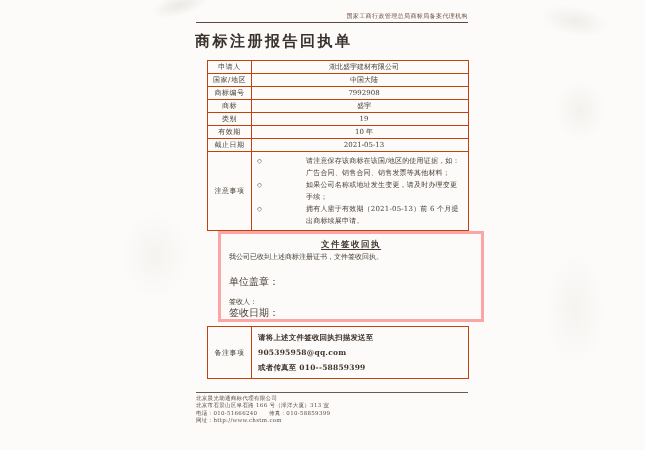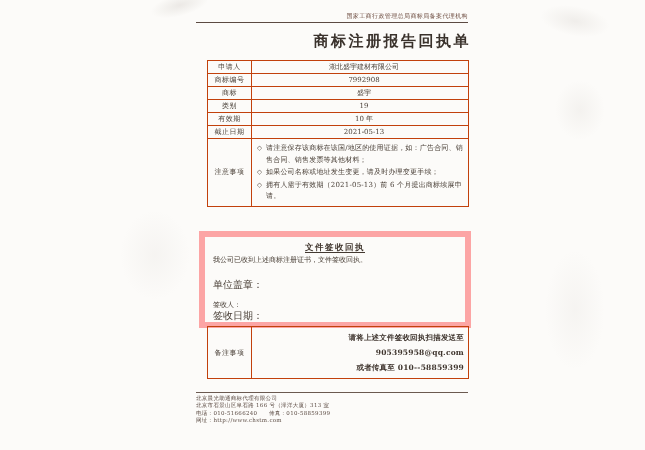--- a/index.html
+++ b/index.html
@@ -20,54 +20,54 @@
 
   .agency-note{
     position:absolute;top:12px;right:3px;left:40px;
     font-size:6px;line-height:8px;text-align:right;
     color:#6d4c40;letter-spacing:.4px;white-space:nowrap;overflow:hidden;
   }
   .top-rule{position:absolute;top:22px;left:1px;right:3px;border-top:1.2px solid #5c4a42;}
 
   .doc-title{
     position:absolute;top:32px;left:0;width:100%;
-    text-align:right;font-size:15px;font-weight:bold;color:#3a322c;
+    text-align:left;font-size:15px;font-weight:bold;color:#3a322c;
     letter-spacing:2.5px;
   }
 
   table{border-collapse:collapse;}
   .tbl{position:absolute;left:12px;width:262px;table-layout:fixed;}
   .tbl td{border:1px solid #c2410c;font-size:7px;color:#4a4038;padding:0;}
   .tbl td.lbl{text-align:center;letter-spacing:.5px;}
   .tbl td.val{padding-left:8px;text-align:center;}
   .tbl1{top:60px;}
   .tbl1 tr.r{height:13px;}
   .tbl1 tr.notes-row{height:64px;}
   .notes-cell{vertical-align:top;padding:4px 4px 2px 5px !important;}
   .note-item{display:flex;margin-bottom:1px;}
   .note-bullet{flex:0 0 9px;font-size:6.5px;line-height:11.5px;}
-  .note-text{flex:1;font-size:7px;line-height:11.5px;letter-spacing:.2px;}
+  .note-text{flex:1;font-size:7px;line-height:11.5px;letter-spacing:.2px;margin-left:40px;}
 
   .receipt-box{
-    position:absolute;top:231px;left:4px;width:260px;height:85px;
-    border:6px solid #fca5a5;background:transparent;
+    position:absolute;top:231px;left:23px;width:260px;height:85px;
+    border:3px solid #fca5a5;background:transparent;
   }
   .receipt-title{
     position:absolute;top:5px;left:0;width:100%;text-align:center;
     font-size:8.5px;font-weight:bold;letter-spacing:1.5px;color:#433931;
     text-decoration:underline;text-underline-offset:1.5px;
   }
   .receipt-statement{position:absolute;top:18px;left:8px;right:6px;font-size:7px;color:#4a4038;}
   .receipt-seal{position:absolute;top:41px;left:8px;font-size:10px;color:#4a4038;}
   .receipt-signer{position:absolute;top:63px;left:8px;font-size:7px;color:#4a4038;font-family:Liberation Serif, serif;}
   .receipt-date{position:absolute;top:72px;left:8px;font-size:10px;color:#4a4038;}
 
   .tbl3{top:326px;}
   .tbl3 tr{height:38px;}
-  .remarks-cell{padding:3px 4px 3px 6px !important;vertical-align:middle;text-align:right;}
+  .remarks-cell{padding:3px 4px 3px 6px !important;vertical-align:middle;}
   .remarks-line{font-size:7.5px;font-weight:600;line-height:15px;letter-spacing:.2px;color:#3f352e;}
 
   .footer-rule{position:absolute;top:392px;left:1px;right:3px;border-top:1.2px solid #6b5a50;}
   .footer{position:absolute;top:395px;left:1px;right:0;}
   .footer div{font-size:5.5px;line-height:7.3px;color:#5b4b43;letter-spacing:.3px;white-space:nowrap;}
 </style>
 </head>
 <body>
 
 <div class="smudge s1"></div>
@@ -85,20 +85,24 @@
 
   <table class="tbl tbl1">
     <colgroup>
         <col style="width:44px">
         <col>
       </colgroup>
     <tbody>
         <tr class="r">
       <td class="lbl">申请人</td>
       <td class="val">湖北盛宇建材有限公司</td>
+    </tr>
+    <tr class="r">
+      <td class="lbl">国家/地区</td>
+      <td class="val">中国大陆</td>
     </tr>
     <tr class="r">
       <td class="lbl">商标编号</td>
       <td class="val">7992908</td>
     </tr>
     <tr class="r">
       <td class="lbl">商标</td>
       <td class="val">盛宇</td>
     </tr>
     <tr class="r">

